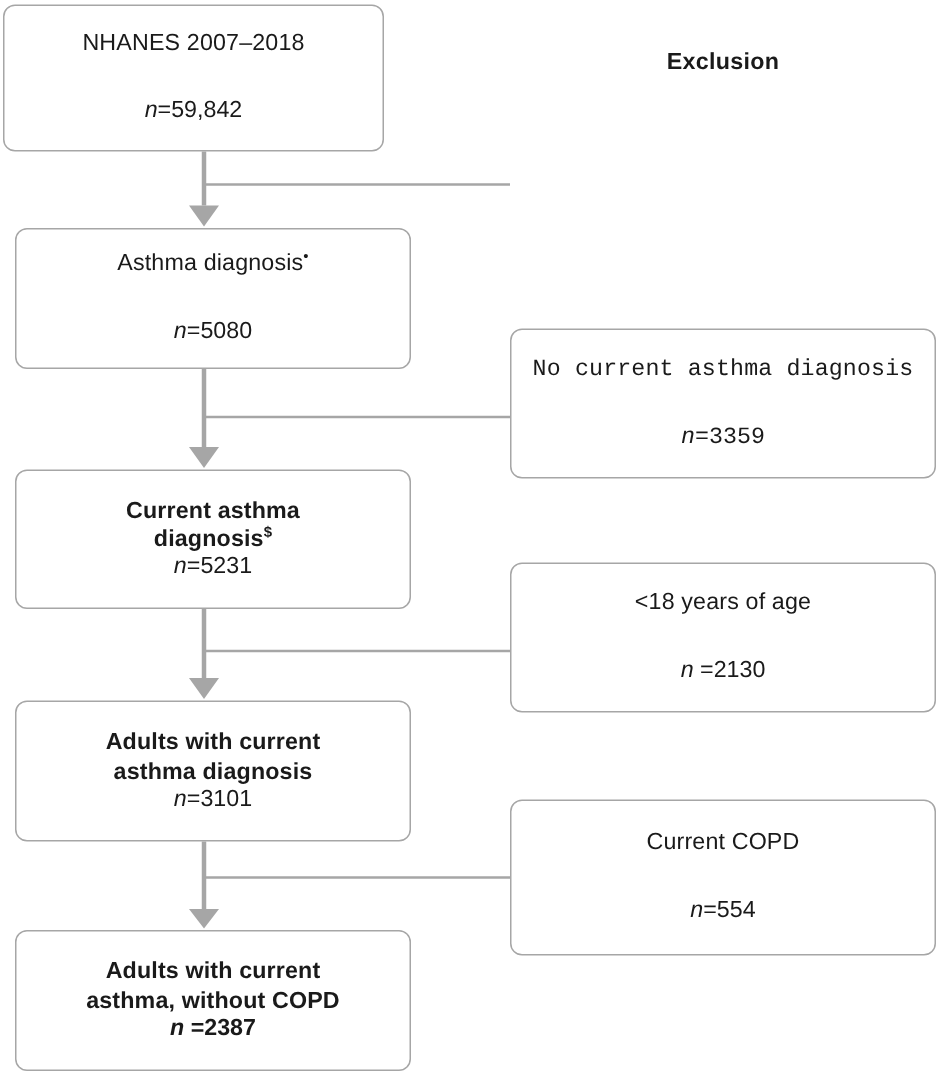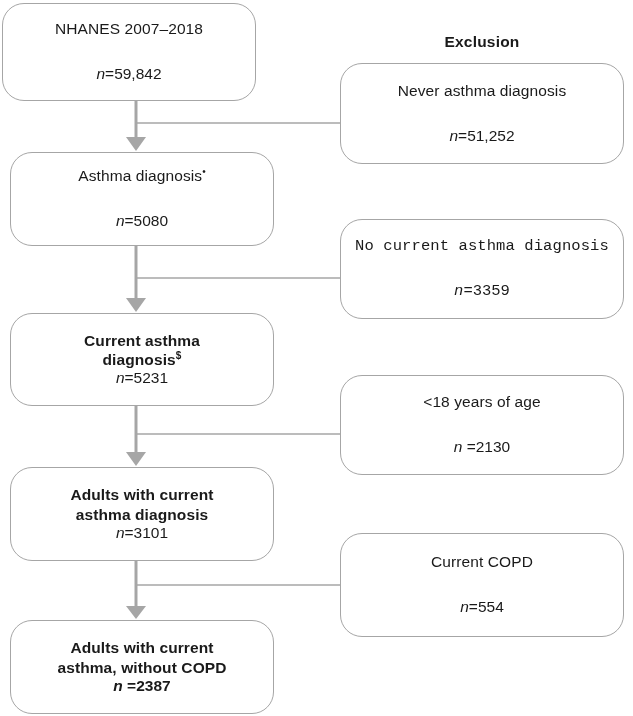--- a/index.html
+++ b/index.html
@@ -34,21 +34,21 @@
     width: 633px;
     height: 716px;
     z-index: 1;
   }
 
   
   .node {
     position: absolute;
     box-sizing: border-box;
     border: 1.4px solid #a6a6a6;
-    border-radius: 22px;
+    border-radius: 8px;
     background: #ffffff;
     z-index: 2;
     display: flex;
     flex-direction: column;
     align-items: center;
     justify-content: center;
     text-align: center;
     padding: 4px 8px;
   }
   .node .line {
@@ -163,25 +163,20 @@
     <span class="line title tight">asthma diagnosis</span>
     <span class="line count"><span class="nvar">n</span><span>=</span><span>3101</span></span>
   </div>
 
   <div class="node" id="node-final-cohort">
     <span class="line title tight">Adults with current</span>
     <span class="line title tight">asthma, without COPD</span>
     <span class="line count bold"><span class="nvar">n</span>&nbsp;<span>=</span><span>2387</span></span>
   </div>
 
-  <div class="node" id="node-excl-never">
-    <span class="line title">Never asthma diagnosis</span>
-    <span class="gap-lg"></span>
-    <span class="line count"><span class="nvar">n</span><span>=</span><span>51,252</span></span>
-  </div>
 
   <div class="node" id="node-excl-nocurrent">
     <span class="line title">No current asthma diagnosis</span>
     <span class="gap-lg"></span>
     <span class="line count"><span class="nvar">n</span><span>=</span><span>3359</span></span>
   </div>
 
   <div class="node" id="node-excl-under18">
     <span class="line title">&lt;18 years of age</span>
     <span class="gap-lg"></span>

